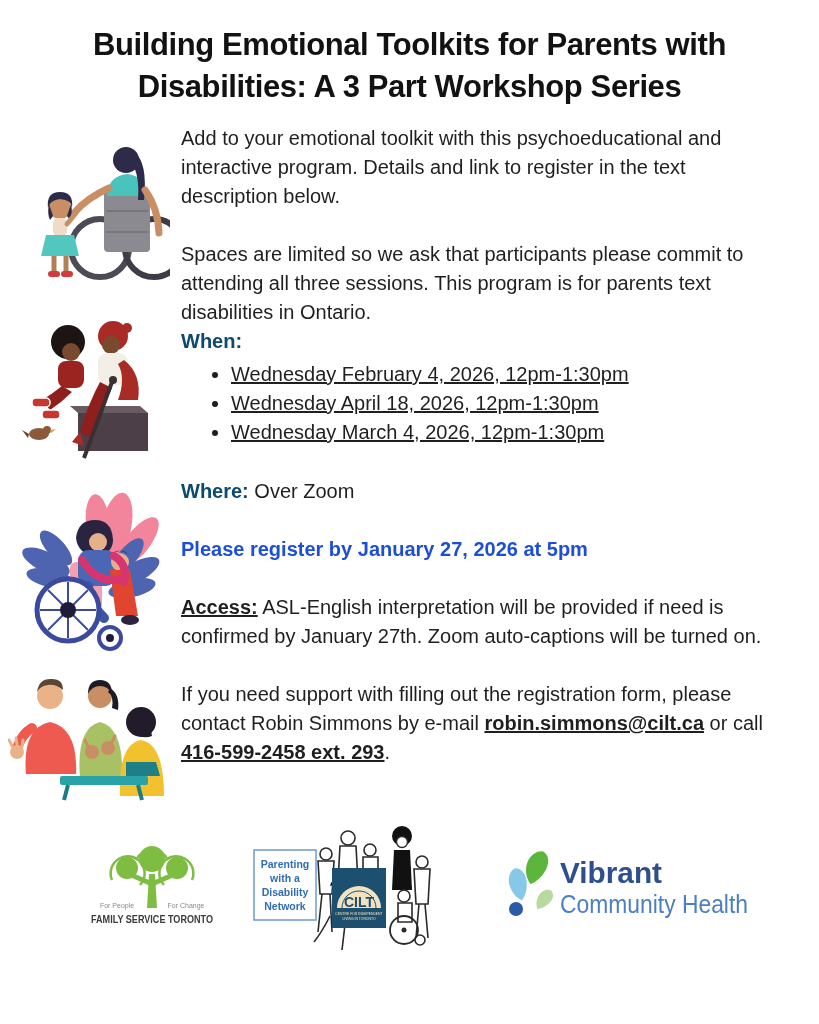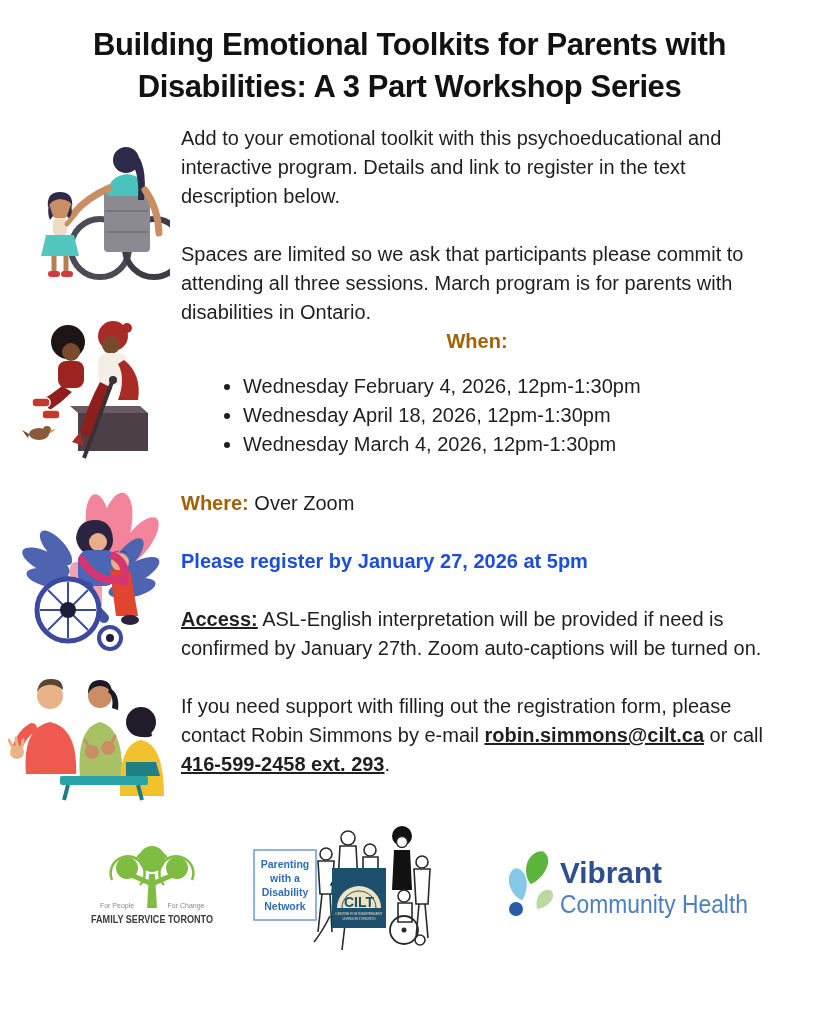--- a/index.html
+++ b/index.html
@@ -5,22 +5,22 @@
   html,body{margin:0;padding:0;background:#ffffff;}
   .page{position:relative;width:819px;height:1024px;background:#ffffff;overflow:hidden;
         font-family:"Liberation Sans", sans-serif;color:#1f1f1f;}
   .title{position:absolute;top:24px;left:0;width:819px;text-align:center;
          font-size:31px;line-height:42px;font-weight:700;color:#121212;letter-spacing:-0.4px;}
   .content{position:absolute;left:181px;top:124px;width:592px;
            font-size:20px;line-height:29px;color:#1f1f1f;}
   .content p{margin:0;}
   .p2{margin-top:29px !important;}
   .when-label{margin-top:27px;font-weight:700;}
-  .blue{color:#a16207;font-weight:700;text-align:center;}
-  ul.when-list{margin:16px;padding-left:46px;list-style:disc;}
+  .blue{color:#0c4a6e;font-weight:700;}
+  ul.when-list{margin:4px;padding-left:46px;list-style:disc;text-decoration:underline;}
   ul.when-list li{line-height:29px;}
   .where-line{margin-top:30px !important;}
   .register-line{margin-top:29px !important;font-weight:700;color:#1d4ed8;}
   .access-para{margin-top:29px !important;}
   .support-para{margin-top:29px !important;}
   .b{font-weight:700;text-decoration:underline;}
   .illu{position:absolute;}
   .logo{position:absolute;}
   svg text{font-family:"Liberation Sans", sans-serif;}
 </style>
@@ -162,21 +162,21 @@
     <path d="M112,130 Q110,78 133,74 Q156,78 156,130 Z" fill="#f2c12e"></path>
 
     <rect x="52" y="110" width="88" height="9" rx="2" fill="#2aa3a8"></rect>
     <line x1="60" y1="119" x2="56" y2="134" stroke="#1d7d82" stroke-width="4"></line>
     <line x1="130" y1="119" x2="134" y2="134" stroke="#1d7d82" stroke-width="4"></line>
     <path d="M118,96 L148,96 L152,110 L118,110 Z" fill="#1f7f86"></path>
   </svg>
 
   <div class="content">
     <p>Add to your emotional toolkit with this psychoeducational and interactive program. Details and link to register in the text description below.</p>
-    <p class="p2">Spaces are limited so we ask that participants please commit to attending all three sessions. March program is for parents with disabilities in Ontario.</p>
+    <p class="p2">Spaces are limited so we ask that participants please commit to attending all three sessions. This program is for parents text disabilities in Ontario.</p>
 
     <p class="when-label blue">When:</p>
     <ul class="when-list">
       <li>Wednesday February 4, 2026, 12pm-1:30pm</li>
       <li>Wednesday April 18, 2026, 12pm-1:30pm</li>
       <li>Wednesday March 4, 2026, 12pm-1:30pm</li>
     </ul>
 
     <p class="where-line"><span class="blue">Where:</span><span> Over Zoom</span></p>
 

